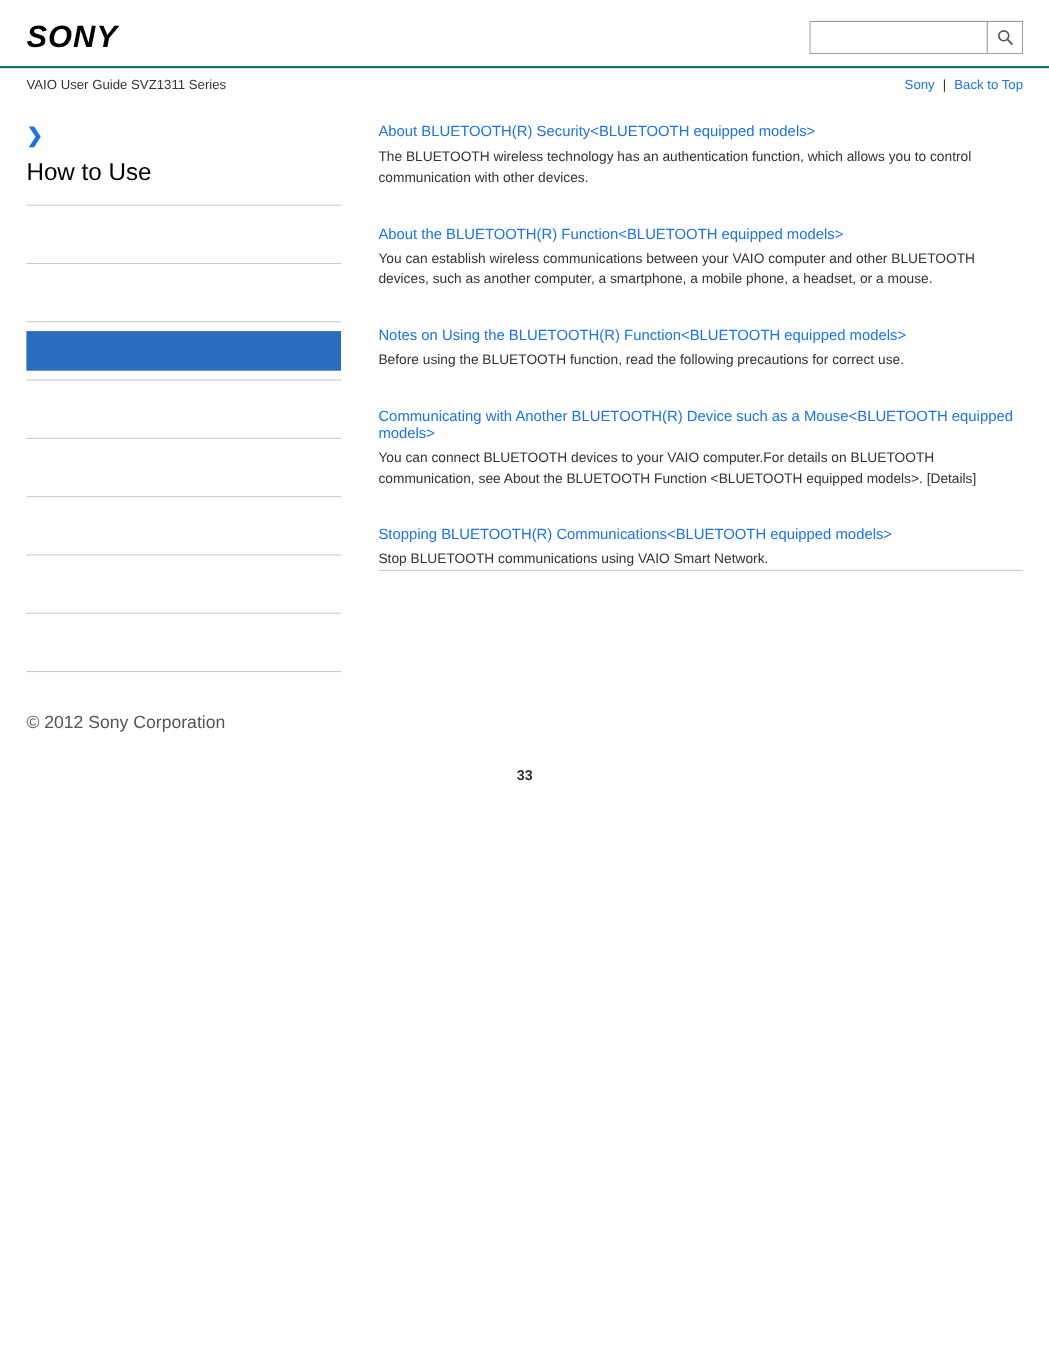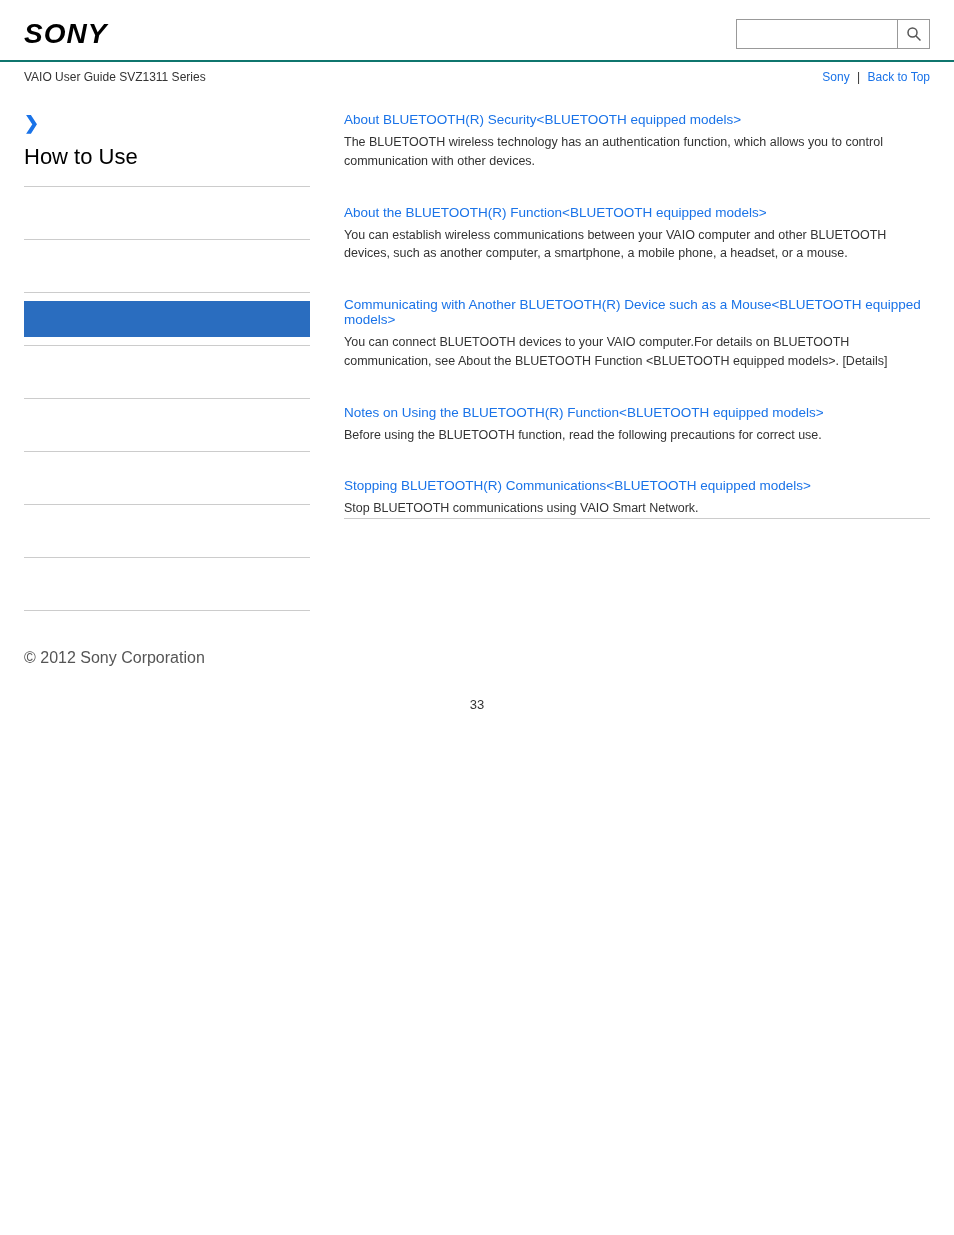--- a/index.html
+++ b/index.html
@@ -148,20 +148,21 @@
       font-size: 16px;
       color: #555;
     }
 
     
     .page-number {
       text-align: center;
       font-size: 13px;
       color: #333;
       padding: 20px 0 10px 0;
+      font-weight: bold;
     }
   </style>
 </head>
 <body>
 
 <div class="header">
   <span class="sony-logo">SONY</span>
   <div class="search-box">
     <input class="search-input" type="text" placeholder="" style="">
     <button class="search-btn">
@@ -213,27 +214,27 @@
       <a href="#" class="content-link">About BLUETOOTH(R) Security&lt;BLUETOOTH equipped models&gt;</a>
       <p class="content-text">The BLUETOOTH wireless technology has an authentication function, which allows you to control communication with other devices.</p>
     </div>
 
     <div class="content-section">
       <a href="#" class="content-link">About the BLUETOOTH(R) Function&lt;BLUETOOTH equipped models&gt;</a>
       <p class="content-text">You can establish wireless communications between your VAIO computer and other BLUETOOTH devices, such as another computer, a smartphone, a mobile phone, a headset, or a mouse.</p>
     </div>
 
     <div class="content-section">
+      <a href="#" class="content-link">Notes on Using the BLUETOOTH(R) Function&lt;BLUETOOTH equipped models&gt;</a>
+      <p class="content-text">Before using the BLUETOOTH function, read the following precautions for correct use.</p>
+    </div>
+
+    <div class="content-section">
       <a href="#" class="content-link">Communicating with Another BLUETOOTH(R) Device such as a Mouse&lt;BLUETOOTH equipped models&gt;</a>
       <p class="content-text">You can connect BLUETOOTH devices to your VAIO computer.For details on BLUETOOTH communication, see About the BLUETOOTH Function &lt;BLUETOOTH equipped models&gt;. [Details]</p>
-    </div>
-
-    <div class="content-section">
-      <a href="#" class="content-link">Notes on Using the BLUETOOTH(R) Function&lt;BLUETOOTH equipped models&gt;</a>
-      <p class="content-text">Before using the BLUETOOTH function, read the following precautions for correct use.</p>
     </div>
 
     <div class="content-section-last">
       <a href="#" class="content-link">Stopping BLUETOOTH(R) Communications&lt;BLUETOOTH equipped models&gt;</a>
       <p class="content-text">Stop BLUETOOTH communications using VAIO Smart Network.</p>
     </div>
 
   </div>
 </div>
 

